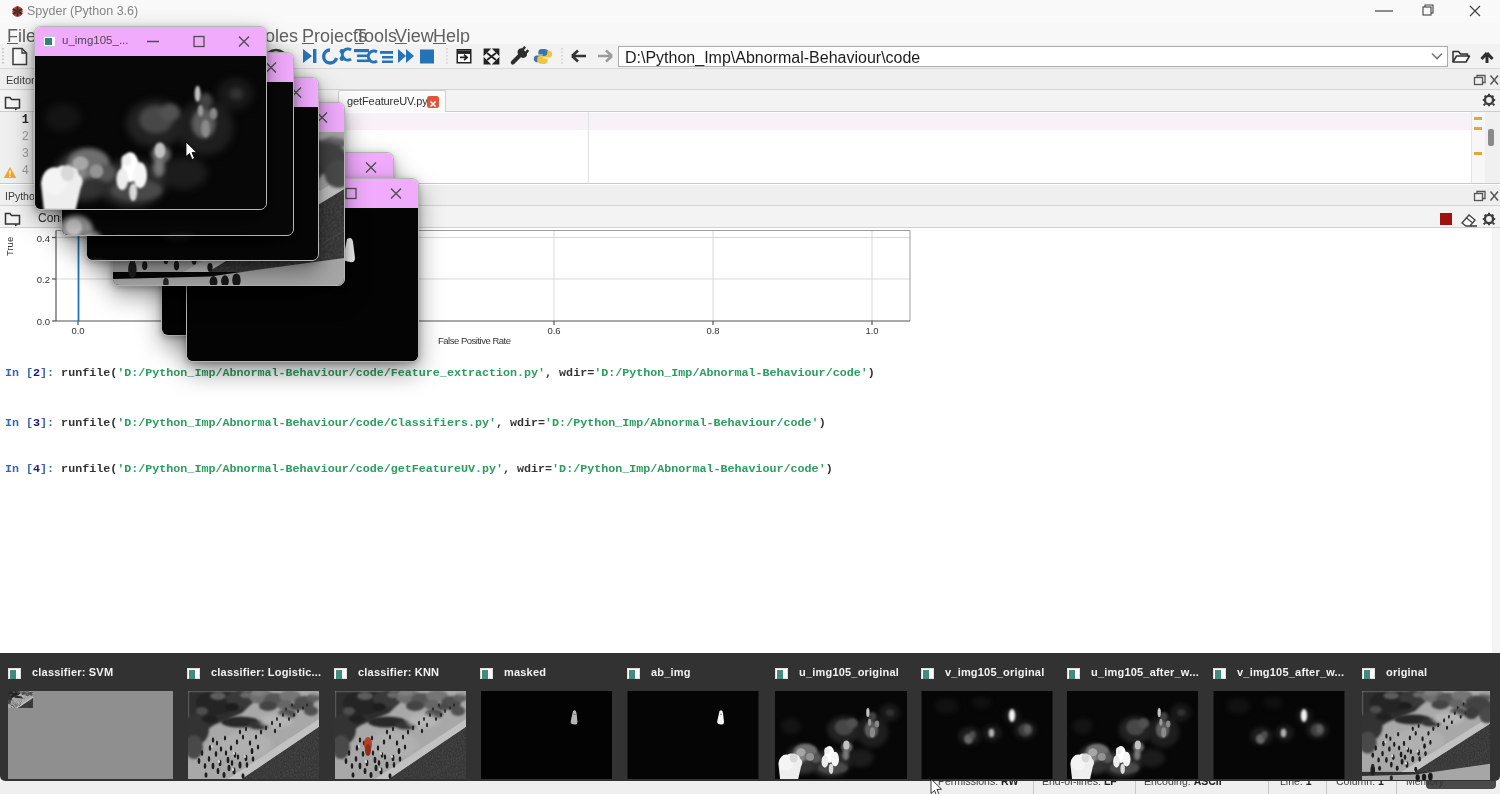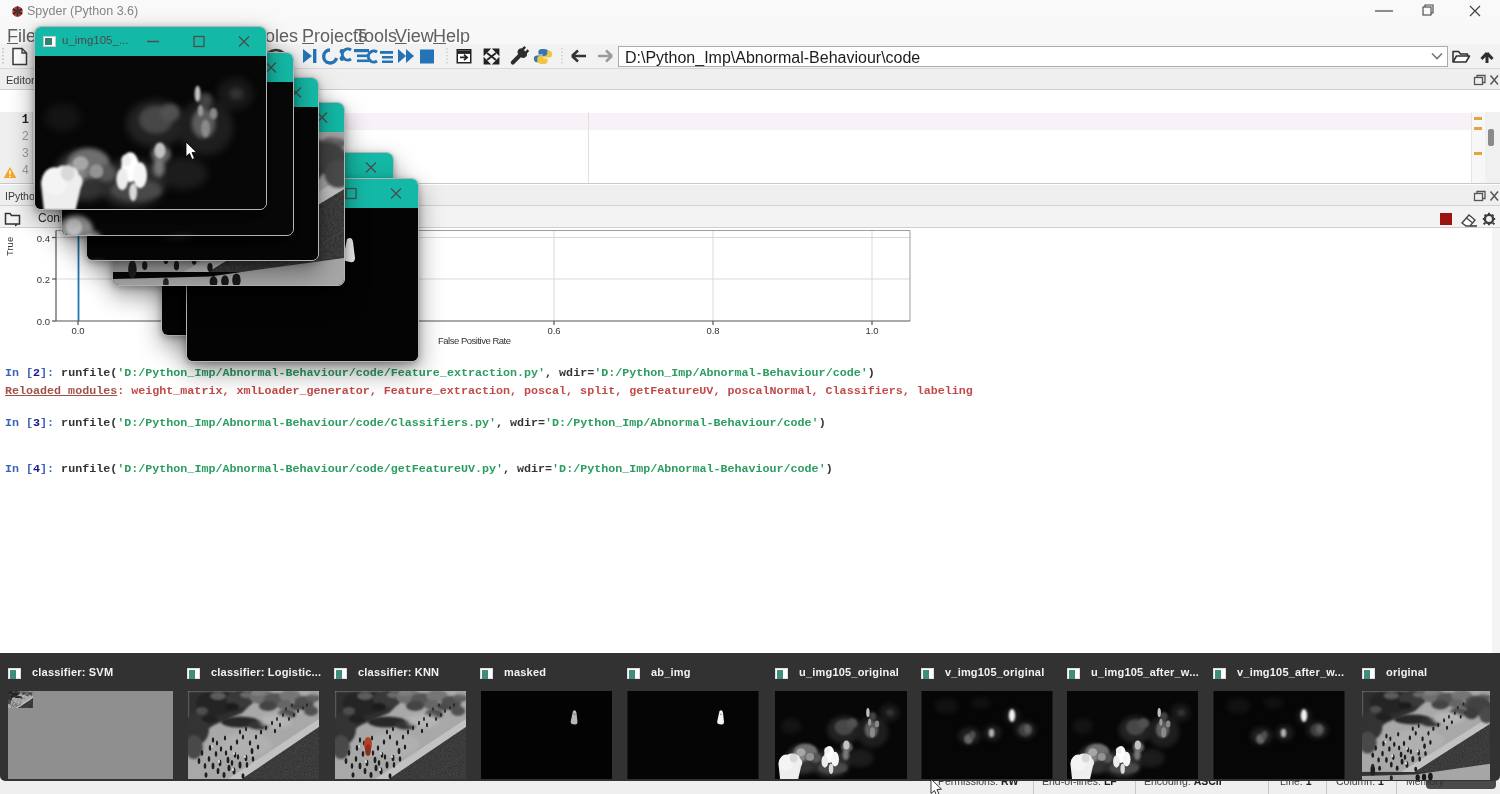--- a/index.html
+++ b/index.html
@@ -31,21 +31,21 @@
   white-space:pre; font-family:"Liberation Mono", monospace; color:#333; font-weight:bold; }
 .cp { color:#3a63b8; font-weight:bold; }
 .cn { color:#151593; font-weight:bold; }
 .cs { color:#2a9d5f; }
 .crl { color:#a0524a; text-decoration:underline; }
 .cr { color:#bf4a47; }
 
 .fwin { position:absolute; width:233px; height:184px; background:#fff;
   border:1px solid #b5b5b5; border-radius:7px; overflow:hidden;
   box-shadow:0 10px 24px rgba(0,0,0,0.40), 0 2px 6px rgba(0,0,0,0.25); }
-.fwin .tbar { position:absolute; left:0; top:0; width:100%; height:29px; background:#14b8a6; }
+.fwin .tbar { position:absolute; left:0; top:0; width:100%; height:29px; background:#f0abfc; }
 .fwin .timg { position:absolute; left:0; top:29px; width:231px; height:154px; background:#060606; }
 
 #strip { left:0; top:653px; width:1500px; height:128px; background:#323232;
   border-radius:0 0 5px 5px; }
 .thlabel { position:absolute; top:666px; font-size:11px; font-weight:bold; letter-spacing:0.2px; color:#f2f2f2; }
 .thicon { position:absolute; top:668px; width:13px; height:11px; background:#fff;
   border:1px solid #dedede; }
 .thicon i { position:absolute; left:1px; top:1px; width:6px; height:9px;
   background:#418d7c; display:block; }
 #statusbar { left:0; top:781px; width:1500px; height:13px; background:#efefef; }
@@ -156,20 +156,39 @@
 
   <div class="abs" id="edhead">
     <div class="abs" style="left:6px;top:5px;font-size:11px;color:#3c3c3c;">Editor</div>
     <svg class="abs" style="left:1472px;top:5px" width="28" height="12" viewBox="0 0 28 12">
       <rect x="2.5" y="3.5" width="8" height="7" fill="none" stroke="#555" stroke-width="1.3"></rect>
       <path d="M5 3.5 v-2 h8 v7 h-2" fill="none" stroke="#555" stroke-width="1.3"></path>
       <path d="M18.5 1.5 l7.5 9 M26 1.5 l-7.5 9" stroke="#555" stroke-width="1.5"></path>
     </svg>
   </div>
 
+  <div class="abs" id="edtabs">
+    <svg class="abs" style="left:4px;top:4px" width="18" height="17" viewBox="0 0 18 17">
+      <path d="M1.5 3.5 h4.5 l1.5 2 h8 v8.5 h-14 z" fill="none" stroke="#333" stroke-width="1.5"></path>
+      <path d="M11 14 v2.6 l3 -1.8 z" fill="#333"></path>
+    </svg>
+    <div class="abs" style="left:338px;top:0;width:108px;height:22px;background:#fbfbfb;border:1px solid #cfcfcf;border-bottom:none;border-radius:2px 2px 0 0;"></div>
+    <div class="abs" style="left:347px;top:5px;font-size:11px;letter-spacing:-0.1px;color:#2f2f2f;">getFeatureUV.py</div>
+    <div class="abs" style="left:427px;top:6px;width:12px;height:12px;background:#e2543a;border-radius:2.5px;">
+      <svg width="12" height="12" viewBox="0 0 12 12">
+          <path d="M3.5 3.5 l5 5 m0 -5 l-5 5" stroke="#fff" stroke-width="1.6"></path>
+        </svg>
+    </div>
+    <svg class="abs" style="left:1482px;top:3px" width="15" height="15" viewBox="0 0 15 15">
+      <circle cx="7" cy="7" r="4.1" fill="none" stroke="#3d3d3d" stroke-width="2.4"></circle>
+      <g stroke="#3d3d3d" stroke-width="2">
+        <path d="M7 0.8 v2.4 M7 10.8 v2.4 M0.8 7 h2.4 M10.8 7 h2.4 M2.6 2.6 l1.7 1.7 M10.7 10.7 l1.7 1.7 M11.4 2.6 l-1.7 1.7 M3.3 10.7 l-1.7 1.7"></path>
+      </g>
+    </svg>
+  </div>
 
   <div class="abs" id="edbody">
 
     <div class="abs" style="left:0;top:0;width:33px;height:71px;background:#efefef;border-right:1px solid #dcdcdc;"></div>
     <div class="abs mono" style="left:0;top:1px;width:29px;text-align:right;font-size:12px;font-weight:bold;color:#222;">1</div>
     <div class="abs mono" style="left:0;top:18px;width:29px;text-align:right;font-size:12px;color:#9b9b9b;">2</div>
     <div class="abs mono" style="left:0;top:35px;width:29px;text-align:right;font-size:12px;color:#9b9b9b;">3</div>
     <div class="abs mono" style="left:0;top:52px;width:29px;text-align:right;font-size:12px;color:#9b9b9b;">4</div>
     <svg class="abs" style="left:3px;top:54px" width="14" height="13" viewBox="0 0 14 13">
       <path d="M7 1 L13.3 12 H0.7 z" fill="#f5a623"></path>
@@ -256,21 +275,20 @@
       <text x="78" y="106" text-anchor="middle">0.0</text>
       <text x="554" y="106" text-anchor="middle">0.6</text>
       <text x="713" y="106" text-anchor="middle">0.8</text>
       <text x="872" y="106" text-anchor="middle">1.0</text>
       <text x="438" y="116" font-size="9.5" textLength="73">False Positive Rate</text>
       <text x="13" y="28" transform="rotate(-90 13 28)" font-size="9.5">True</text>
     </g>
   </svg>
 
   <div class="cline" style="top:366px"><span class="cp">In [<span class="cn">2</span>]:</span> runfile(<span class="cs">'D:/Python_Imp/Abnormal-Behaviour/code/Feature_extraction.py'</span>, wdir=<span class="cs">'D:/Python_Imp/Abnormal-Behaviour/code'</span>)</div>
-  <div class="cline" style="top:384px"><span class="crl">Reloaded modules</span><span class="cr">: weight_matrix, xmlLoader_generator, Feature_extraction, poscal, split, getFeatureUV, poscalNormal, Classifiers, labeling</span></div>
   <div class="cline" style="top:416px"><span class="cp">In [<span class="cn">3</span>]:</span> runfile(<span class="cs">'D:/Python_Imp/Abnormal-Behaviour/code/Classifiers.py'</span>, wdir=<span class="cs">'D:/Python_Imp/Abnormal-Behaviour/code'</span>)</div>
   <div class="cline" style="top:462px"><span class="cp">In [<span class="cn">4</span>]:</span> runfile(<span class="cs">'D:/Python_Imp/Abnormal-Behaviour/code/getFeatureUV.py'</span>, wdir=<span class="cs">'D:/Python_Imp/Abnormal-Behaviour/code'</span>)</div>
 
   <svg width="0" height="0" style="position:absolute">
     <defs>
       <filter id="b2" color-interpolation-filters="sRGB" x="-40%" y="-40%" width="180%" height="180%">
           <feGaussianBlur stdDeviation="2"></feGaussianBlur>
         </filter>
       <filter id="b3" color-interpolation-filters="sRGB" x="-60%" y="-60%" width="220%" height="220%">
           <feGaussianBlur stdDeviation="3.5"></feGaussianBlur>

